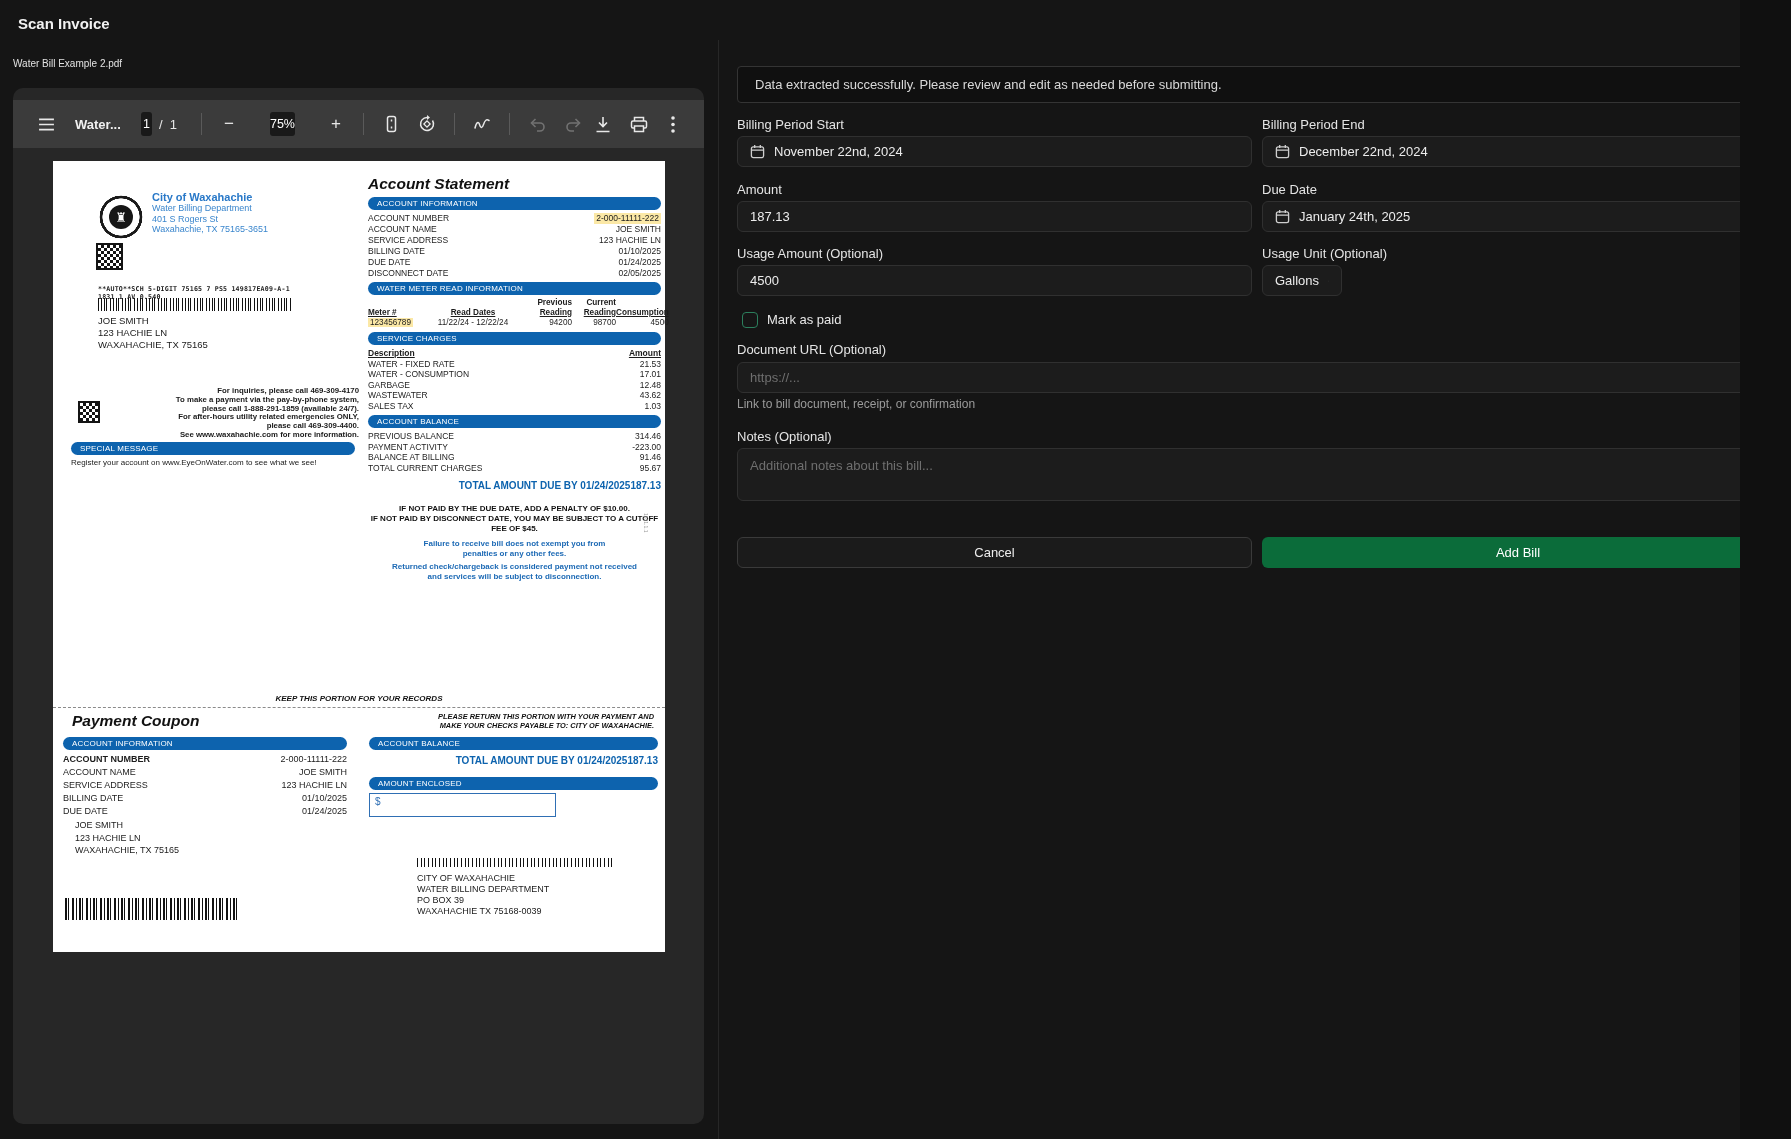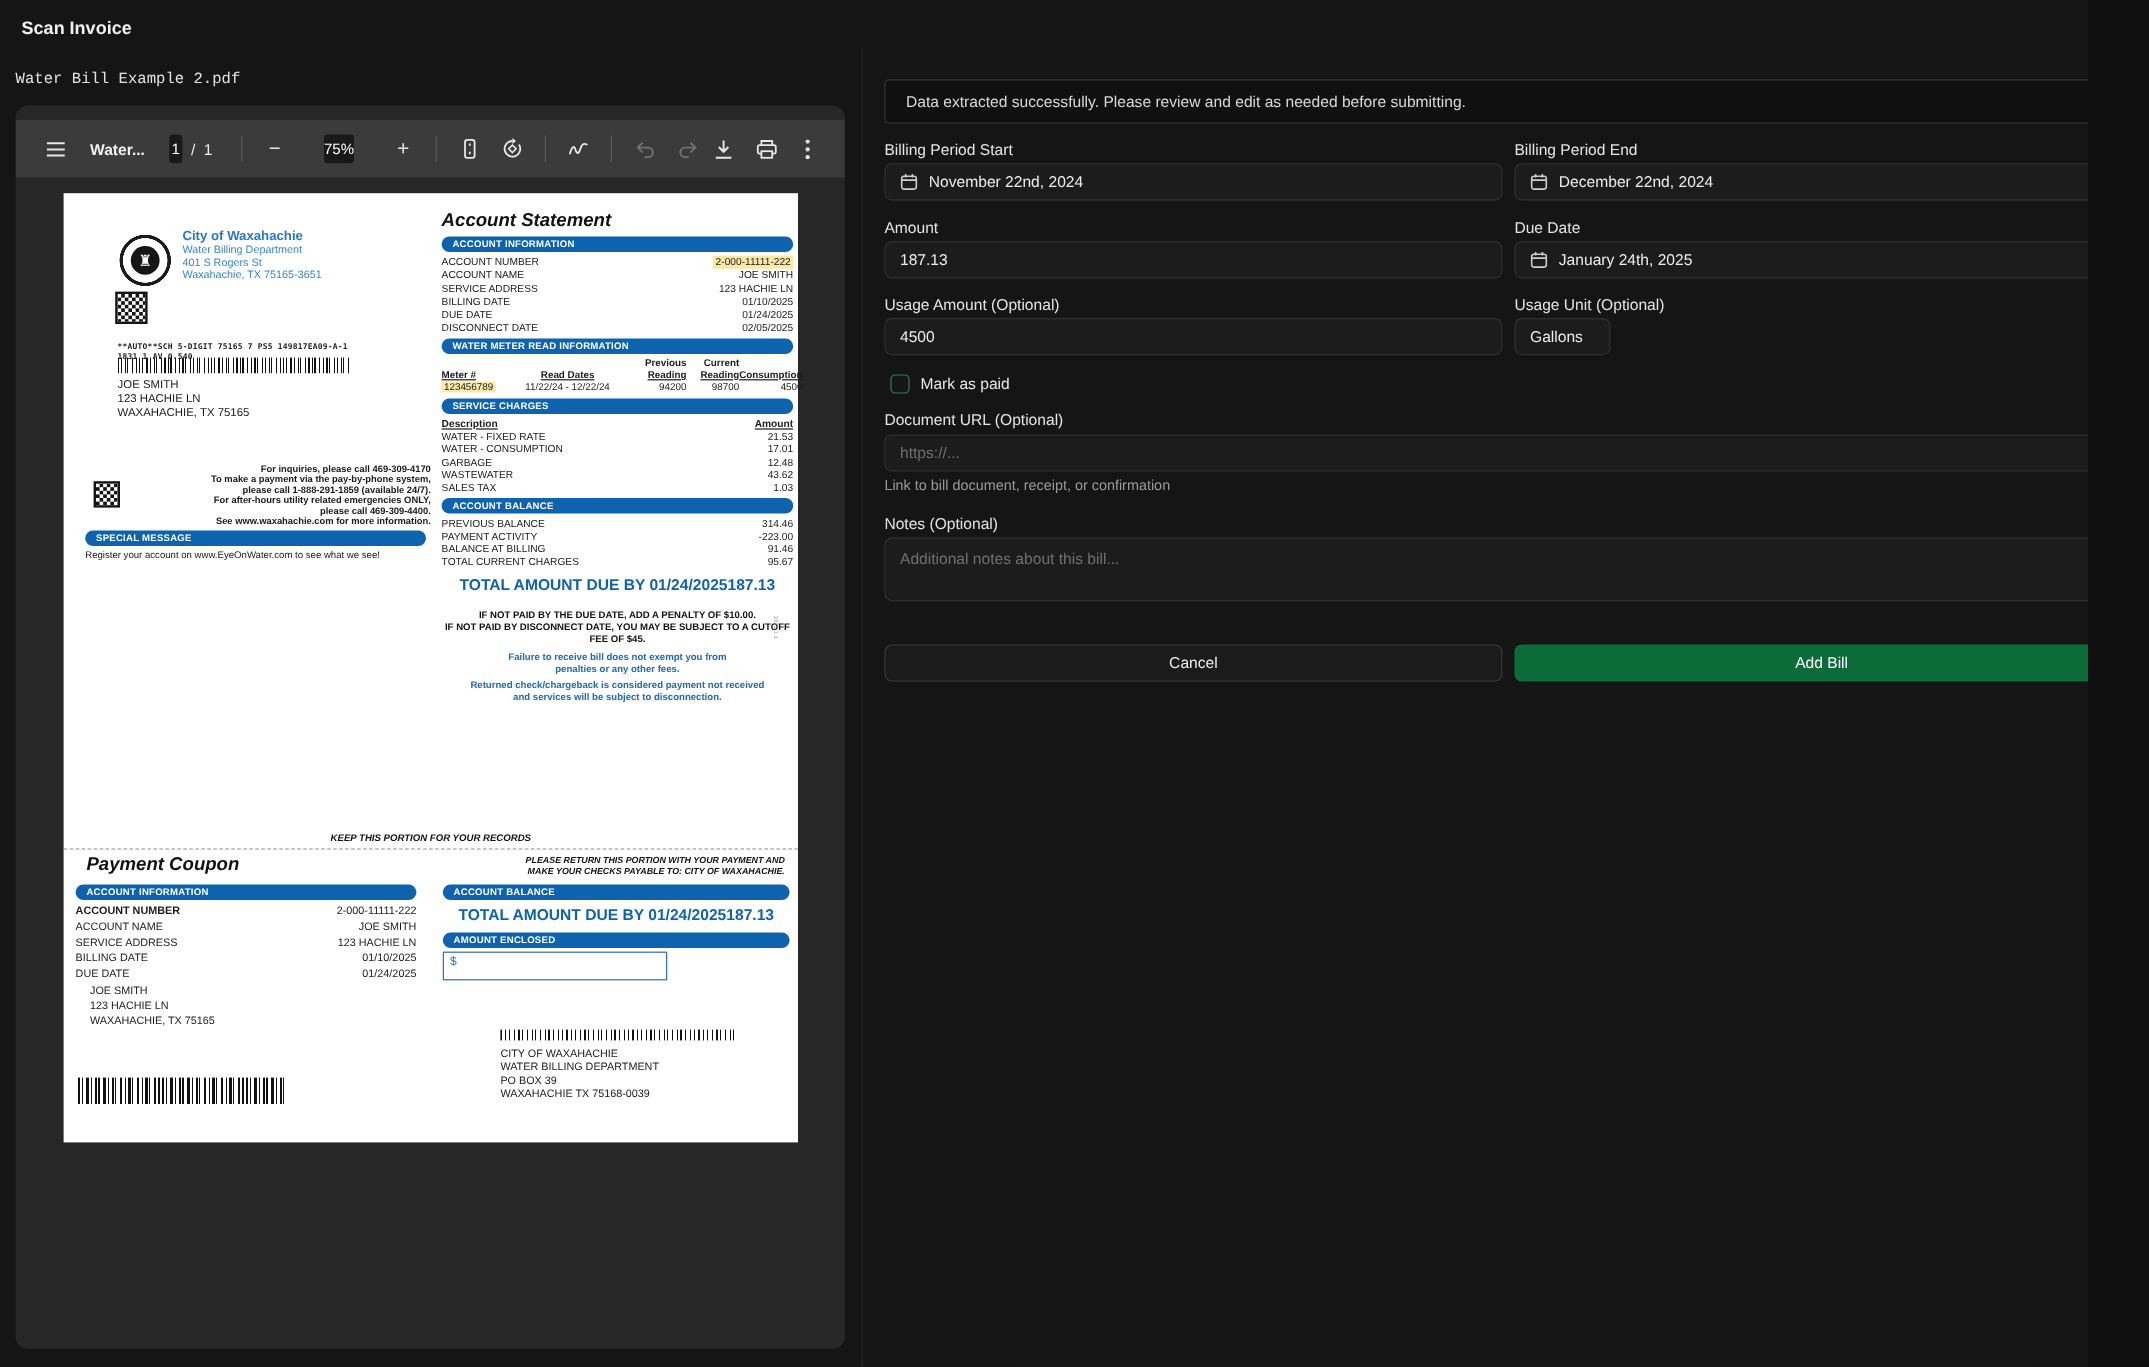--- a/index.html
+++ b/index.html
@@ -2,40 +2,40 @@
 <html><head>
 <meta charset="utf-8">
 <style>
   * { margin:0; padding:0; box-sizing:border-box; }
   html,body { background:#101010; }
   body { font-family:"Liberation Sans", sans-serif; }
   #app { position:relative; width:1740px; height:1139px; background:#151515; overflow:hidden; color:#e8e8e8; }
 
   
   .modal-title { position:absolute; left:18px; top:15px; font-size:15px; font-weight:700; color:#f2f2f2; }
-  .file-name  { position:absolute; left:13px; top:58px; font-size:13px; color:#e2e2e2;font-family:Liberation Mono, monospace; }
+  .file-name  { position:absolute; left:13px; top:58px; font-size:10px; color:#e2e2e2; }
   .close-btn  { position:absolute; left:1758px; top:8px; width:28px; height:28px; display:flex; align-items:center; justify-content:center; cursor:pointer; color:#b9b9b9; }
   .v-divider  { position:absolute; left:718px; top:40px; width:1px; height:1099px; background:#272727; }
 
   
   #pdf-panel { position:absolute; left:13px; top:88px; width:691px; height:1036px; background:#272727; border-radius:10px; overflow:hidden; }
   #pdf-toolbar { position:absolute; top:12px; left:0; right:0; height:48px; background:#3b3b3b; display:flex; align-items:center; padding:0 16px 0 18px; }
   .tb-icon { width:30px; height:30px; display:flex; align-items:center; justify-content:center; border-radius:50%; flex:0 0 auto; cursor:pointer; }
   .tb-title { font-size:13px; font-weight:700; color:#f0f0f0; margin:0 20px 0 14px; white-space:nowrap; }
   .tb-box { background:#191919; color:#fff; border-radius:3px; height:24px; display:flex; align-items:center; justify-content:center; font-size:12.5px; }
   .page-box { width:30px; }
   .zoom-box { width:52px; margin:0 26px; }
   .tb-sep { width:1px; height:22px; background:#5a5a5a; margin:0 12px; flex:0 0 auto; }
   .tb-text { color:#e8e8e8; font-size:13px; }
   .tb-spacer { flex:1; }
   .disabled-icon svg { opacity:.42; }
 
   
   #doc-page { position:absolute; left:40px; top:73px; width:612px; height:791px; background:#ffffff; color:#1c1c1c; }
-  .pill { background:#0d63ae; color:#fff; font-weight:700; font-size:8px; letter-spacing:.2px; border-radius:8px; height:13px; line-height:13px; padding-left:9px; }
+  .pill { background:#0d63ae; color:#fff; font-weight:400; font-size:8px; letter-spacing:.2px; border-radius:8px; height:13px; line-height:13px; padding-left:9px; }
   .hl-yellow { background:#fbe8a6; padding:0 2px; }
   .abs { position:absolute; }
 
   
   .logo { position:absolute; left:43px; top:31px; width:50px; height:50px; border-radius:50%; background:radial-gradient(circle at 50% 50%, #ffffff 0 52%, #1a1a1a 53% 60%, #ffffff 61% 78%, #1a1a1a 79% 100%); display:flex; align-items:center; justify-content:center; }
   .logo-core { width:24px; height:24px; border-radius:50%; background:#161616; color:#fff; font-size:13px; display:flex; align-items:center; justify-content:center; }
   .sender { position:absolute; left:99px; top:30px; }
   .sender-city { font-size:11px; font-weight:700; color:#2878c8; }
   .sender-line { font-size:9px; line-height:10.5px; color:#3a86cd; }
   .qr { background: repeating-conic-gradient(#141414 0 25%, #ffffff 0 50%) 0 0 / 6px 6px; border:2px solid #141414; }
@@ -50,21 +50,21 @@
   .register-line { position:absolute; left:18px; top:297px; font-size:8px; color:#1a1a1a; }
 
   
   .stmt { position:absolute; left:315px; top:14px; width:293px; }
   .stmt-title { font-size:15.5px; font-weight:700; font-style:italic; color:#111; }
   .kv { display:flex; justify-content:space-between; font-size:8.5px; line-height:11px; color:#1c1c1c; }
   .kv2 { display:flex; justify-content:space-between; font-size:8.5px; line-height:10.5px; color:#1c1c1c; }
   .u { font-weight:700; text-decoration:underline; }
   .meter-grid { display:grid; grid-template-columns:52px 106px 46px 44px 1fr; font-size:8.2px; line-height:10px; color:#1c1c1c; }
   .tr { text-align:right; } .tc { text-align:center; }
-  .total-row { display:flex; justify-content:center; font-size:13px; font-weight:700; color:#0d63ae; }
+  .total-row { display:flex; justify-content:flex-end; font-size:10px; font-weight:700; color:#0d63ae; }
   .notice-black { font-size:8px; font-weight:700; text-align:center; line-height:10px; color:#111; }
   .notice-blue  { font-size:8px; font-weight:700; text-align:center; line-height:10px; color:#1d6ab5; }
   .side-code { position:absolute; left:596px; top:352px; font-size:5px; color:#999; transform:rotate(90deg); transform-origin:left top; }
 
   
   .keep-line { position:absolute; left:0; top:533px; width:100%; text-align:center; font-size:8px; font-weight:700; font-style:italic; color:#111; }
   .dash-line { position:absolute; left:0; top:546px; width:100%; border-top:1px dashed #8b8b8b; }
   .coupon-title { position:absolute; left:19px; top:551px; font-size:15.5px; font-weight:700; font-style:italic; color:#111; }
   .return-note { position:absolute; left:358px; top:551px; width:243px; text-align:right; font-size:7.4px; font-weight:700; font-style:italic; line-height:9px; color:#111; }
   .cp-left-pill  { position:absolute; left:10px; top:576px; width:284px; }

